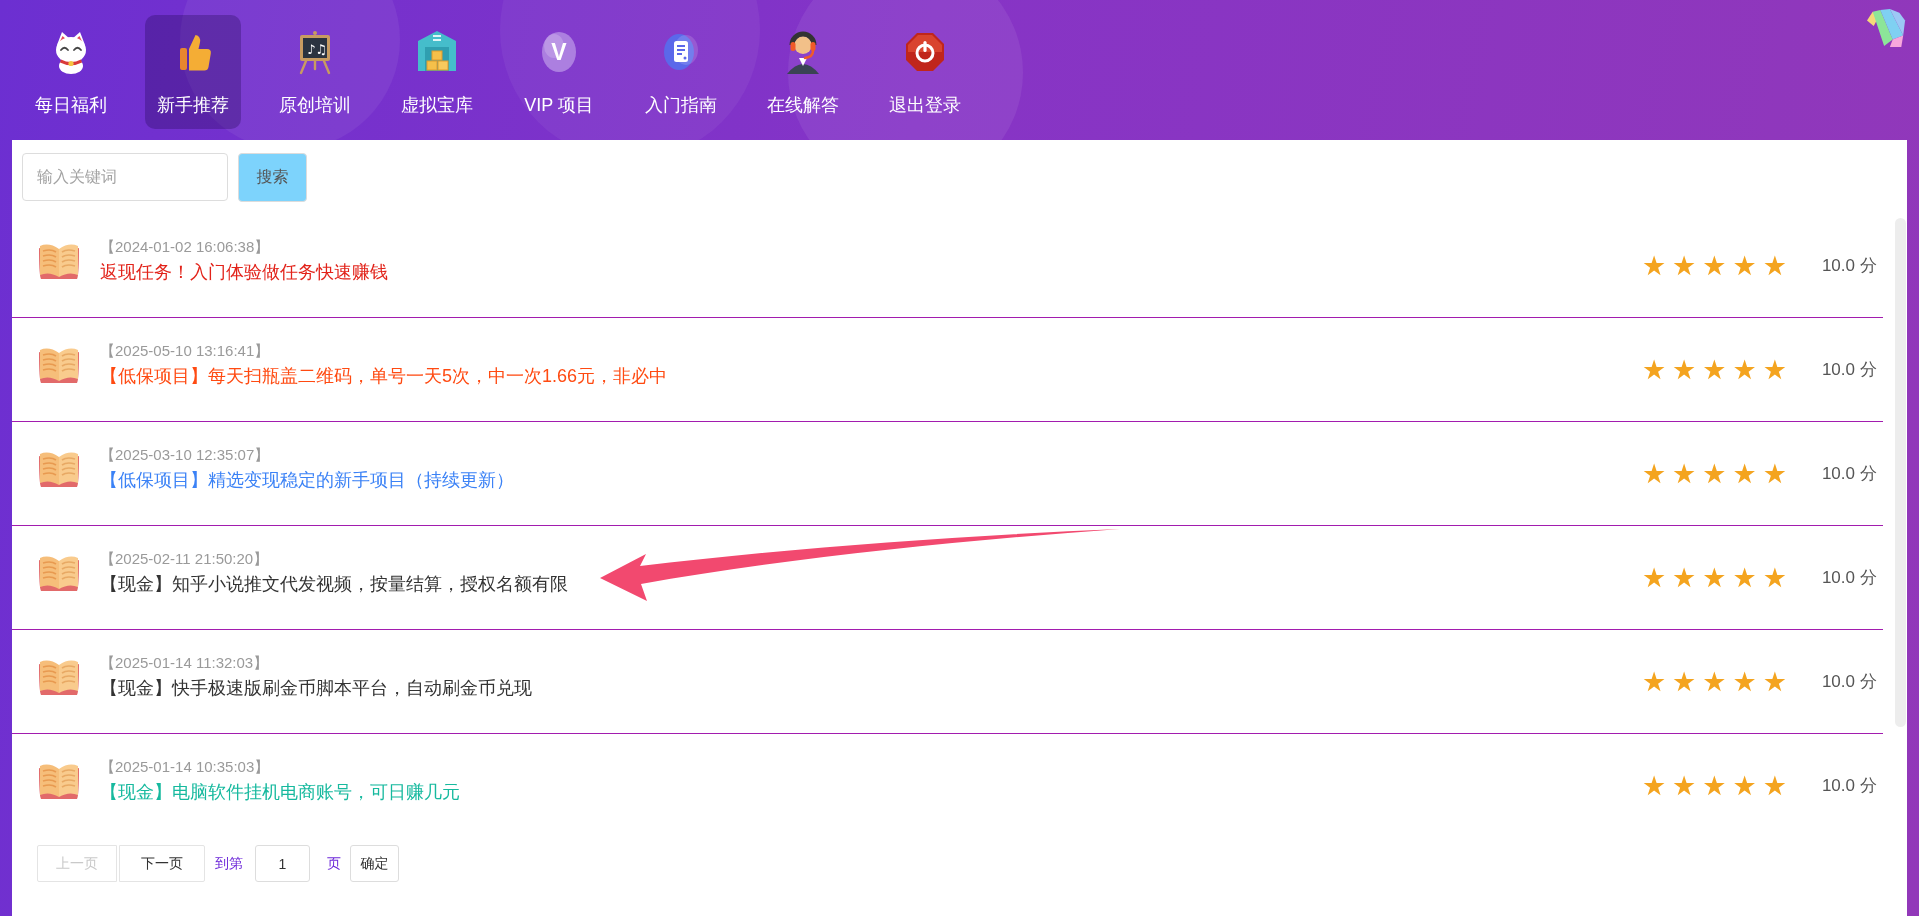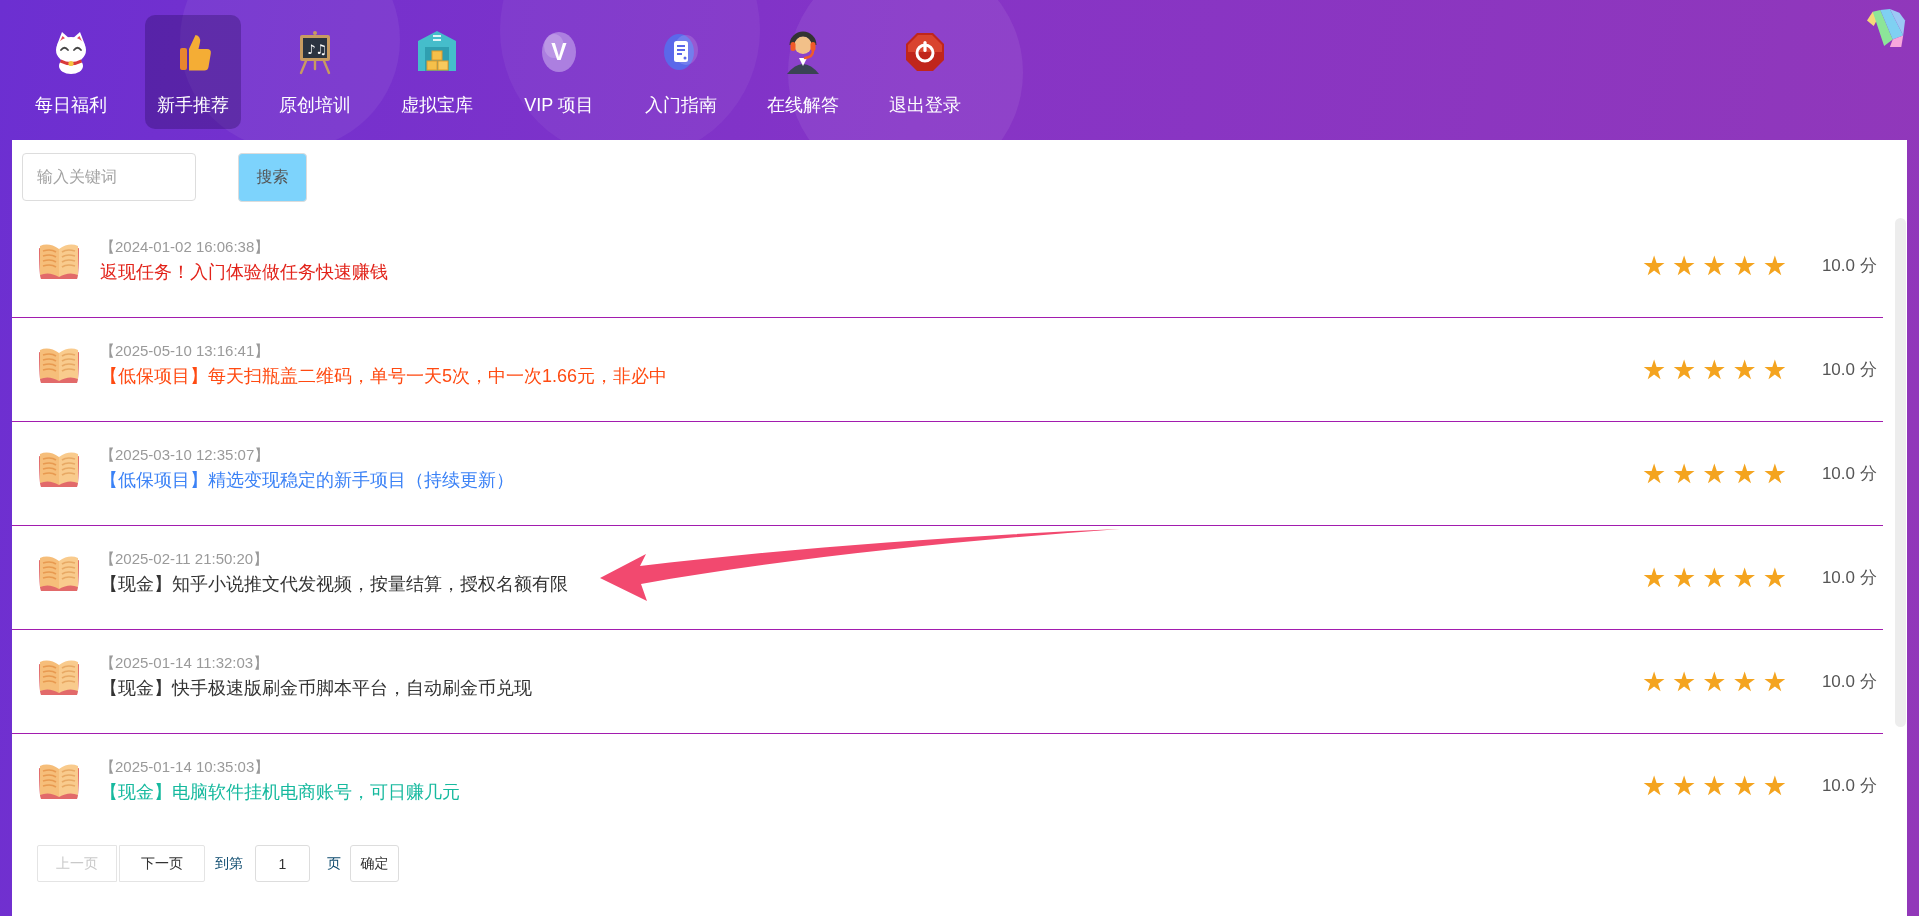--- a/index.html
+++ b/index.html
@@ -10,21 +10,21 @@
   
   .nav{position:absolute;left:23px;top:15px;display:flex;gap:26px;}
   .nav-item{width:96px;height:114px;border-radius:10px;display:flex;flex-direction:column;
             align-items:center;cursor:pointer;}
   .nav-item.active{background:rgba(25,5,70,.28);}
   .nav-icon{width:48px;height:48px;margin-top:13px;}
   .nav-label{margin-top:17px;color:#fff;font-size:18px;white-space:nowrap;}
   .site-logo{position:absolute;left:1864px;top:8px;width:46px;height:40px;}
   
   .card{position:absolute;left:12px;top:140px;width:1895px;height:776px;background:#fff;}
-  .search-input{position:absolute;left:10px;top:13px;width:174px;height:48px;border:1px solid #ddd;
+  .search-input{position:absolute;left:10px;top:13px;width:206px;height:48px;border:1px solid #ddd;
                 border-radius:4px;padding:0 14px;font-size:16px;color:#333;box-sizing:border-box;outline:none;
                 font-family:"Liberation Sans","DejaVu Sans",sans-serif;}
   .search-input::placeholder{color:#a3a3a3;}
   .search-btn{position:absolute;left:226px;top:13px;width:69px;height:49px;border:1px solid #dcdcdc;
               border-radius:4px;background:#7dd3fc;font-size:16px;color:#555;cursor:pointer;
               font-family:"Liberation Sans","DejaVu Sans",sans-serif;}
   
   .rows{position:absolute;left:0;top:74px;width:1871px;}
   .row{position:relative;height:103px;border-bottom:1px solid #a21caf;}
   .row:last-child{border-bottom:none;}
@@ -34,21 +34,21 @@
   .rating{position:absolute;right:6px;top:0;height:103px;display:flex;align-items:center;}
   .stars{font-size:27px;color:#F4A41F;letter-spacing:6px;line-height:1;font-family:"DejaVu Sans",sans-serif;}
   .score{font-size:17px;color:#555;margin-left:29px;}
   .score .unit{margin-left:5px;}
   
   .pager{position:absolute;left:0;top:705px;height:37px;width:100%;font-size:14px;}
   .pg-btn{position:absolute;top:0;height:37px;background:#fff;border:1px solid #e4e4e4;box-sizing:border-box;
           font-size:14px;cursor:pointer;font-family:"Liberation Sans","DejaVu Sans",sans-serif;}
   .pg-prev{left:25px;width:80px;color:#c9c9c9;border-radius:2px 0 0 2px;}
   .pg-next{left:107px;width:86px;color:#333;border-radius:0 2px 2px 0;}
-  .pg-text{position:absolute;top:10px;color:#0c4a6e;}
+  .pg-text{position:absolute;top:10px;color:#6d28d9;}
   .pg-goto{left:203px;}
   .pg-unit{left:315px;}
   .pg-input{position:absolute;left:243px;top:0;width:55px;height:37px;border:1px solid #ddd;border-radius:3px;
             text-align:center;font-size:14px;color:#333;box-sizing:border-box;outline:none;
             font-family:"Liberation Sans","DejaVu Sans",sans-serif;}
   .pg-ok{left:338px;width:49px;color:#333;border-radius:3px;border-color:#ddd;}
   
   .scroll-thumb{position:absolute;left:1895px;top:218px;width:11px;height:509px;background:#ededed;border-radius:6px;}
   .arrow-overlay{position:absolute;left:0;top:0;pointer-events:none;}
 </style>

